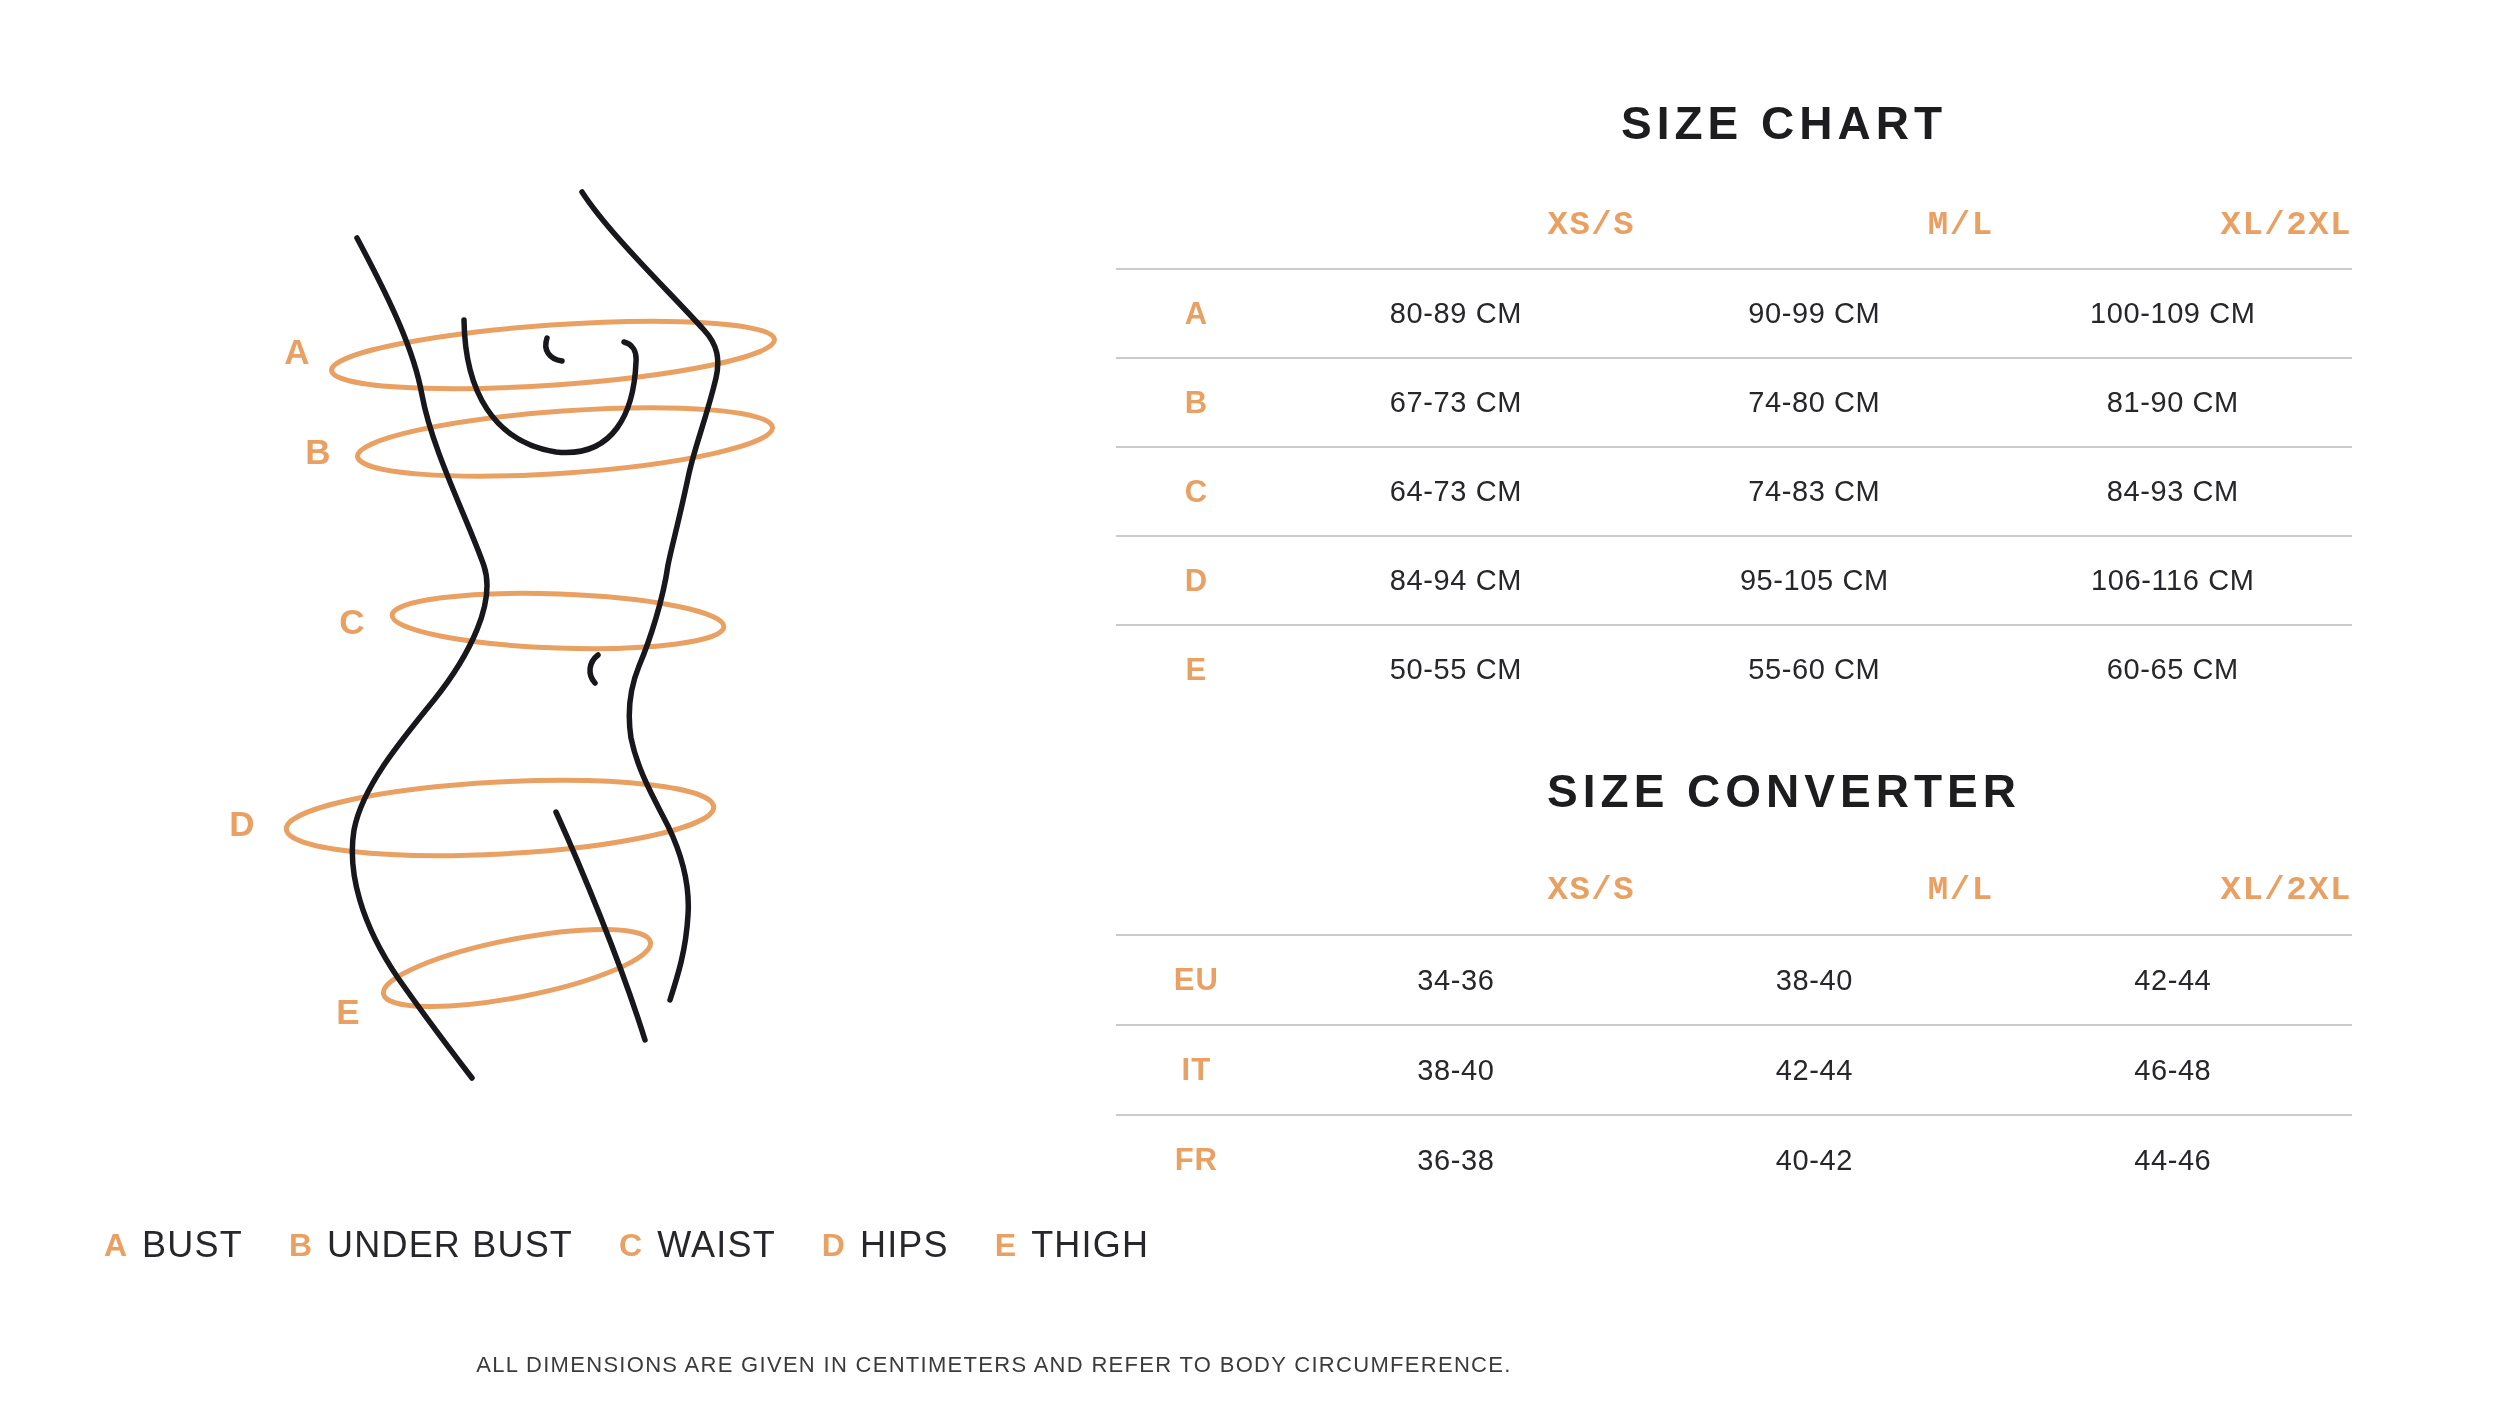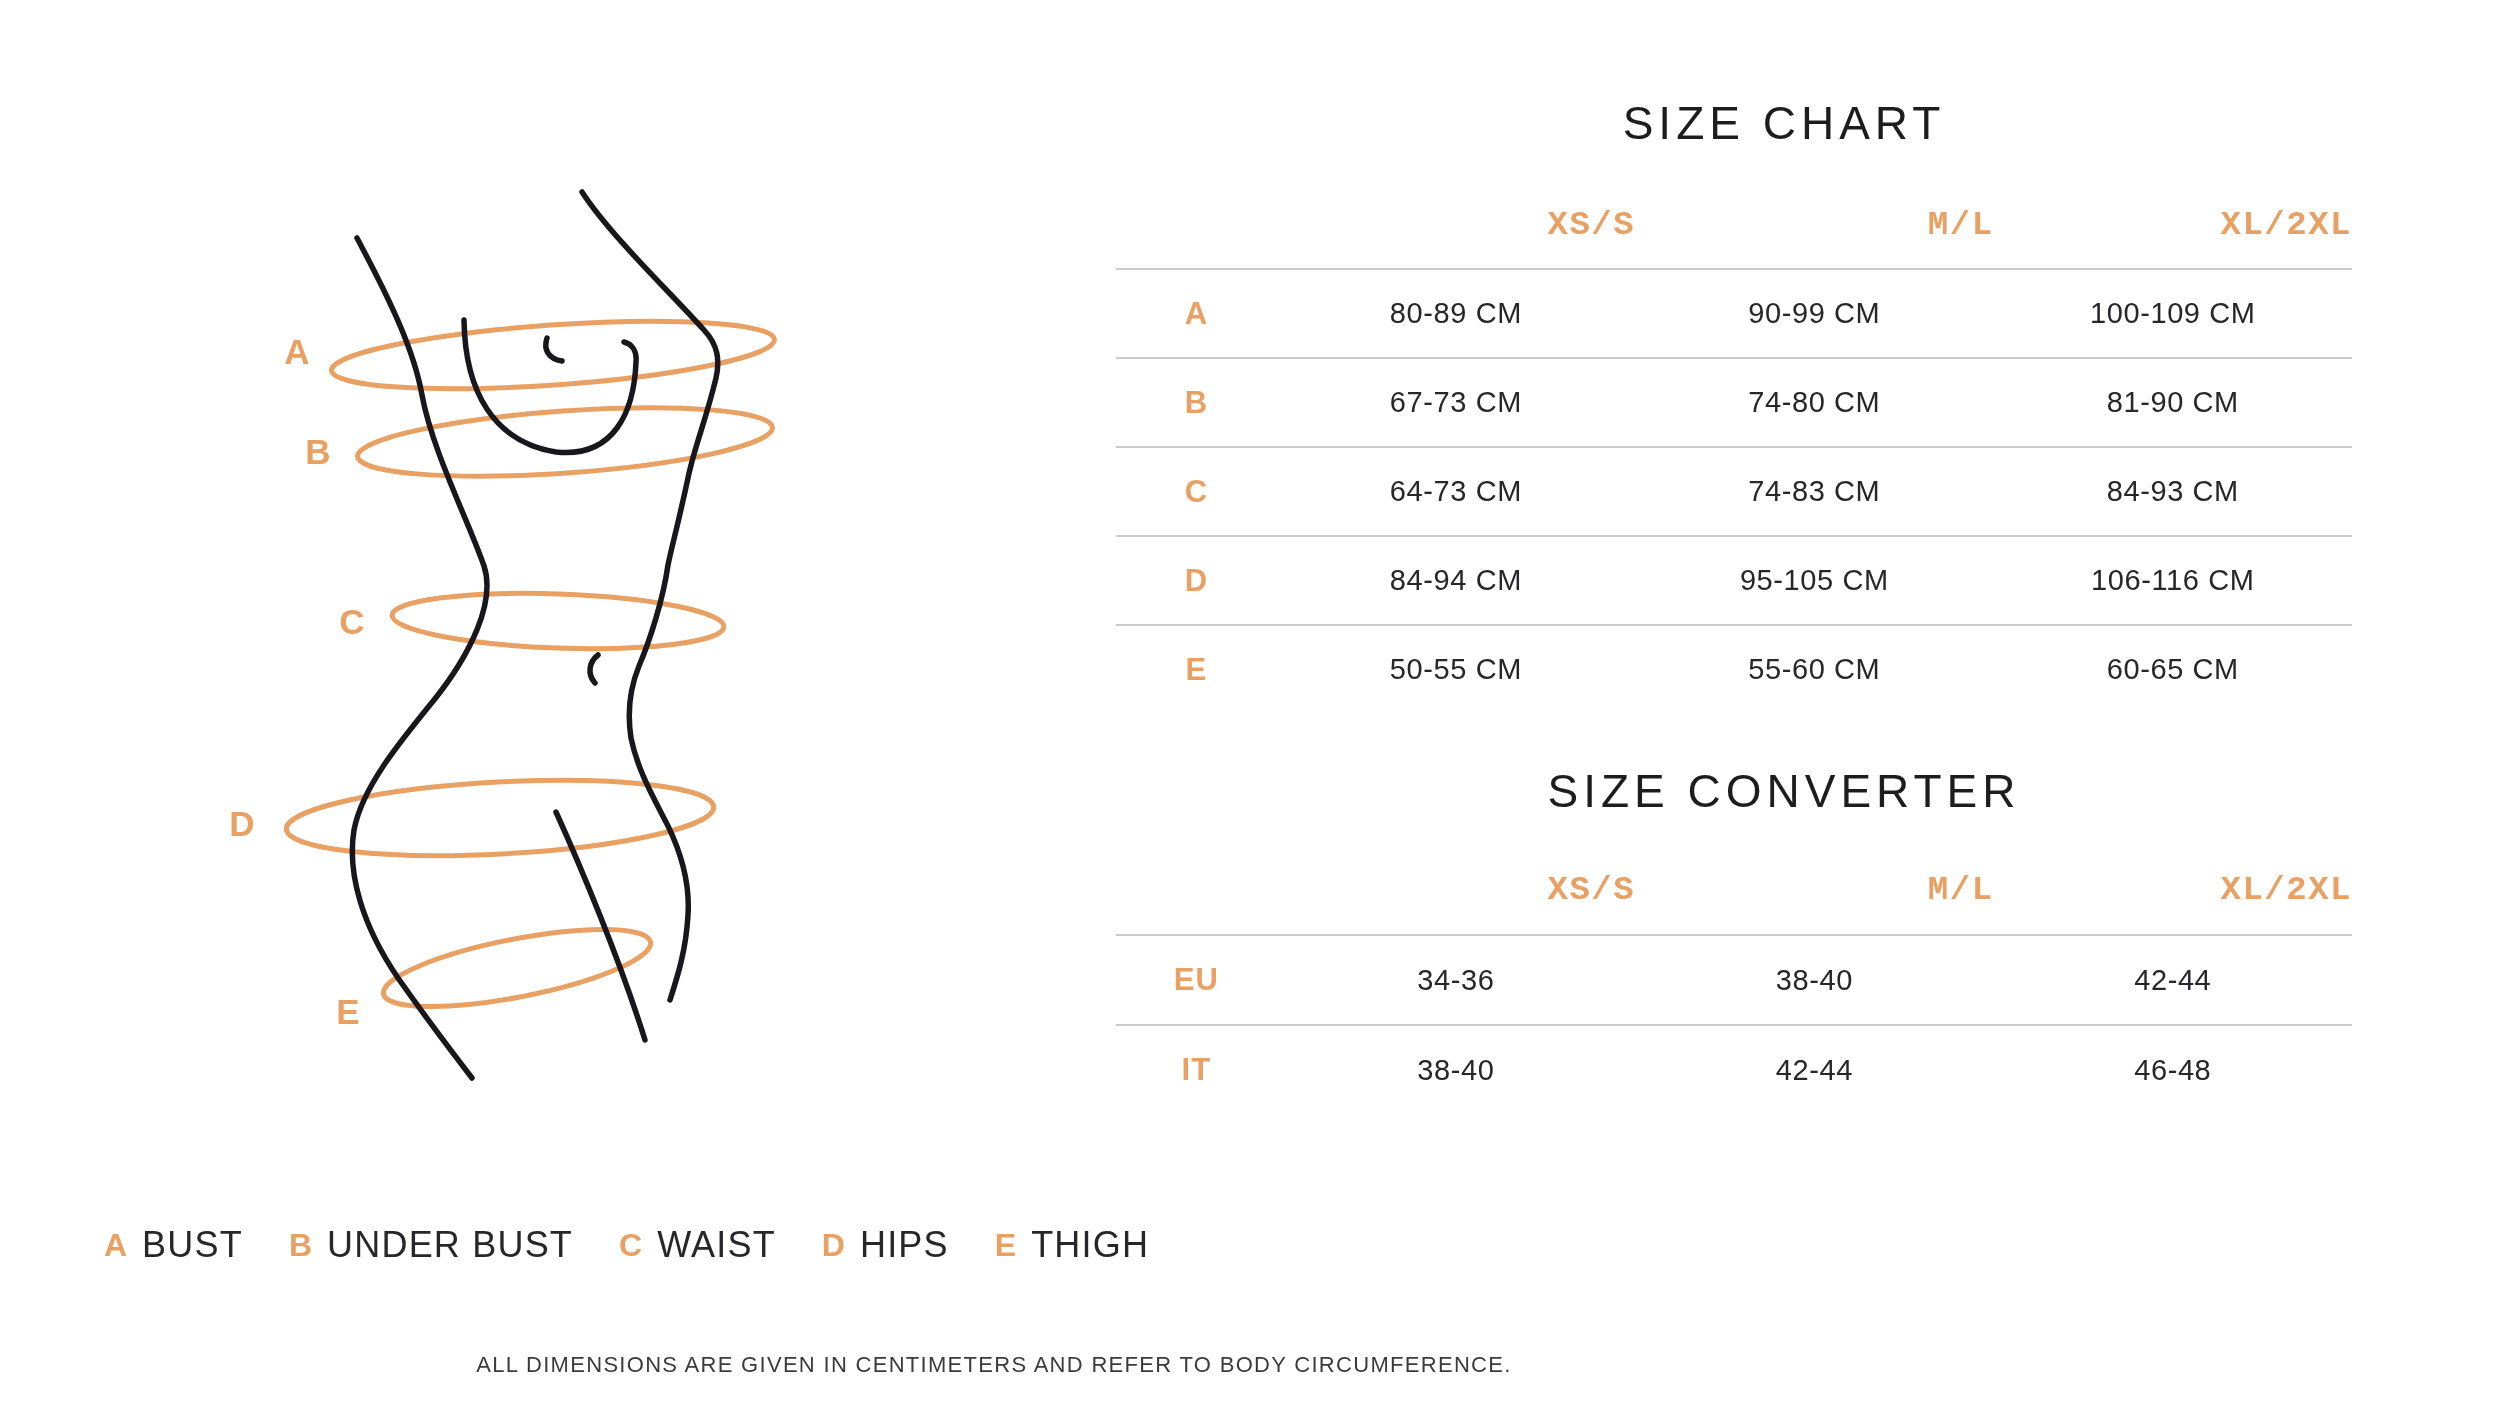--- a/index.html
+++ b/index.html
@@ -12,21 +12,21 @@
   body{
     width:2500px;height:1425px;position:relative;overflow:hidden;
     font-family:"Liberation Sans", sans-serif;
     -webkit-font-smoothing:antialiased;
   }
   .abs{position:absolute;}
 
   
   .section-title{
     left:1166px;width:1236px;text-align:center;
-    font-size:46px;font-weight:400;letter-spacing:5px;
+    font-size:46px;font-weight:700;letter-spacing:5px;
     color:var(--title-ink);line-height:50px;white-space:nowrap;
   }
 
   
   .tgrid{
     left:1116px;width:1236px;
     display:grid;grid-template-columns:13% 29% 29% 29%;
     align-items:center;
   }
   .thead{height:50px;}
@@ -175,20 +175,26 @@
     <div class="cell">34-36</div>
     <div class="cell">38-40</div>
     <div class="cell">42-44</div>
   </div>
   <div class="tgrid trow h88" style="position:static;width:100%">
     <div class="rlabel">IT</div>
     <div class="cell">38-40</div>
     <div class="cell">42-44</div>
     <div class="cell">46-48</div>
   </div>
+  <div class="tgrid trow h88" style="position:static;width:100%">
+    <div class="rlabel">FR</div>
+    <div class="cell">36-38</div>
+    <div class="cell">40-42</div>
+    <div class="cell">44-46</div>
+  </div>
 </div>
 
 <div class="abs legend">
   <div class="legend-item">
     <span class="legend-letter">A</span>
     <span class="legend-label">BUST</span>
   </div>
   <div class="legend-item">
     <span class="legend-letter">B</span>
     <span class="legend-label">UNDER BUST</span>

